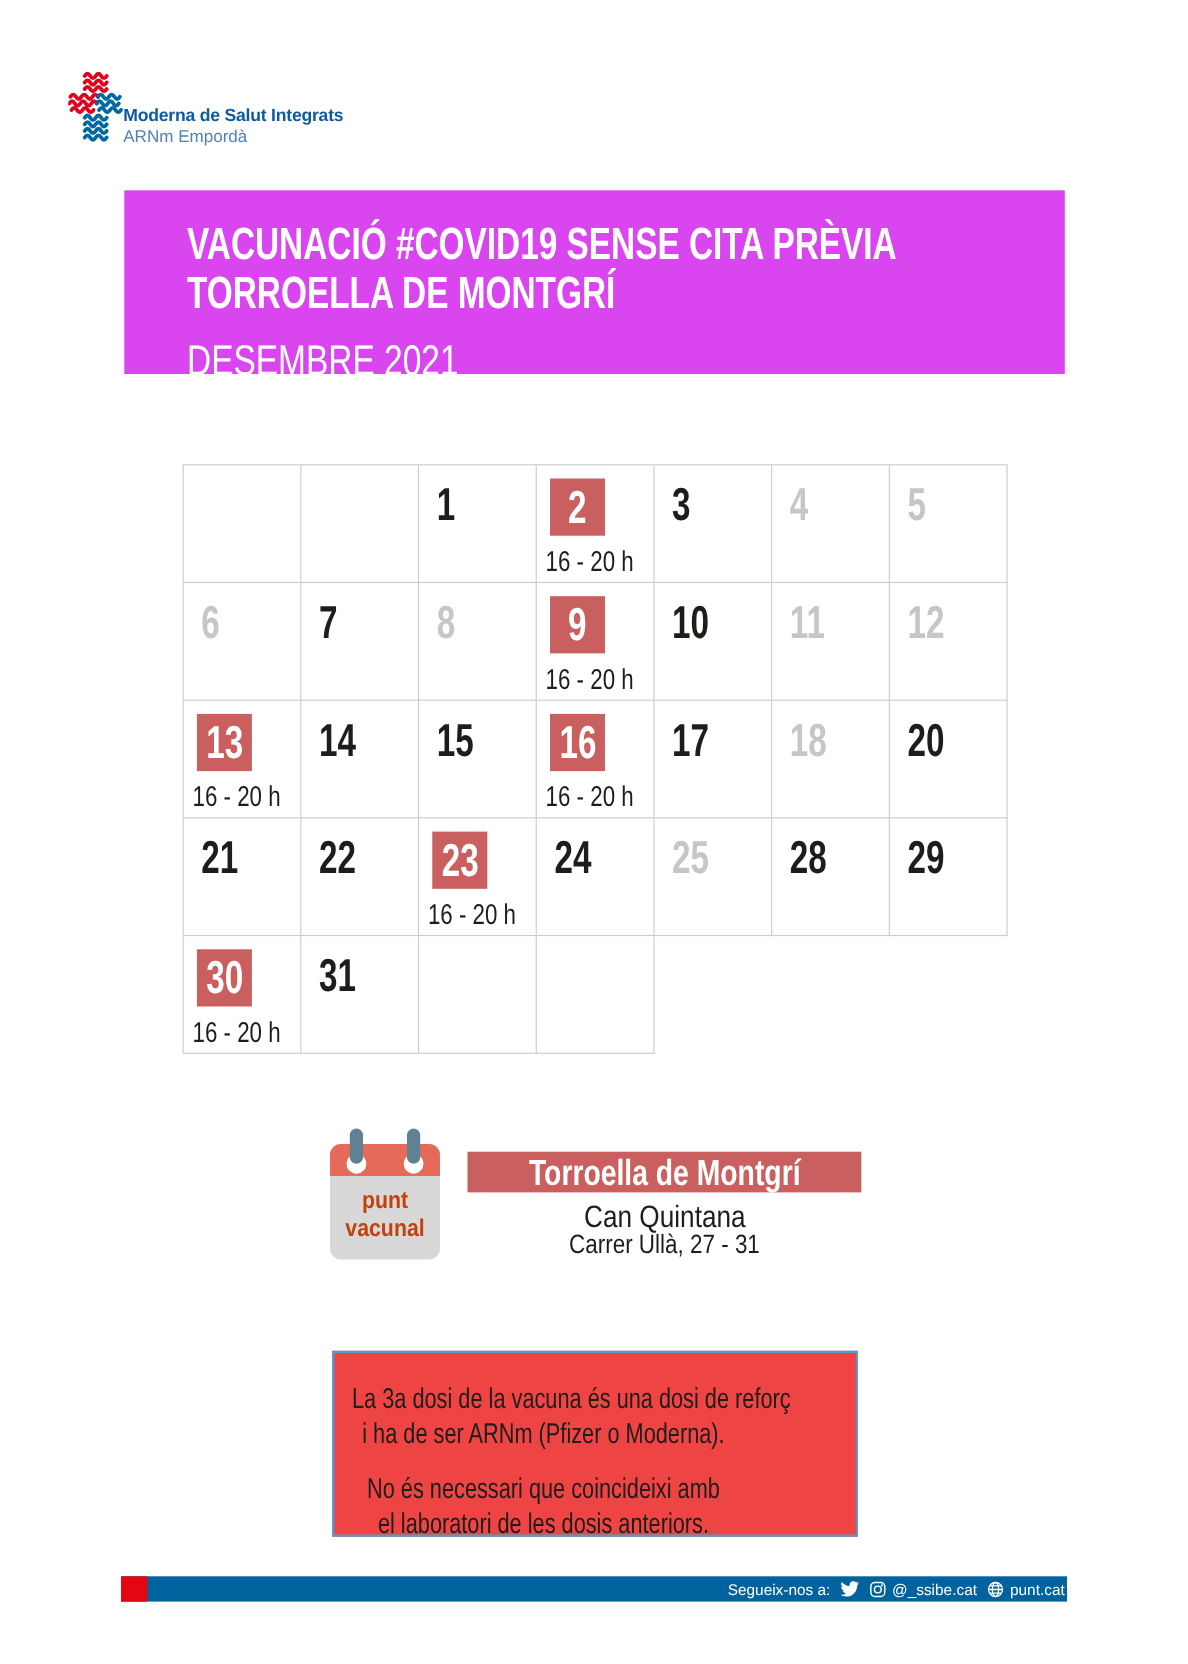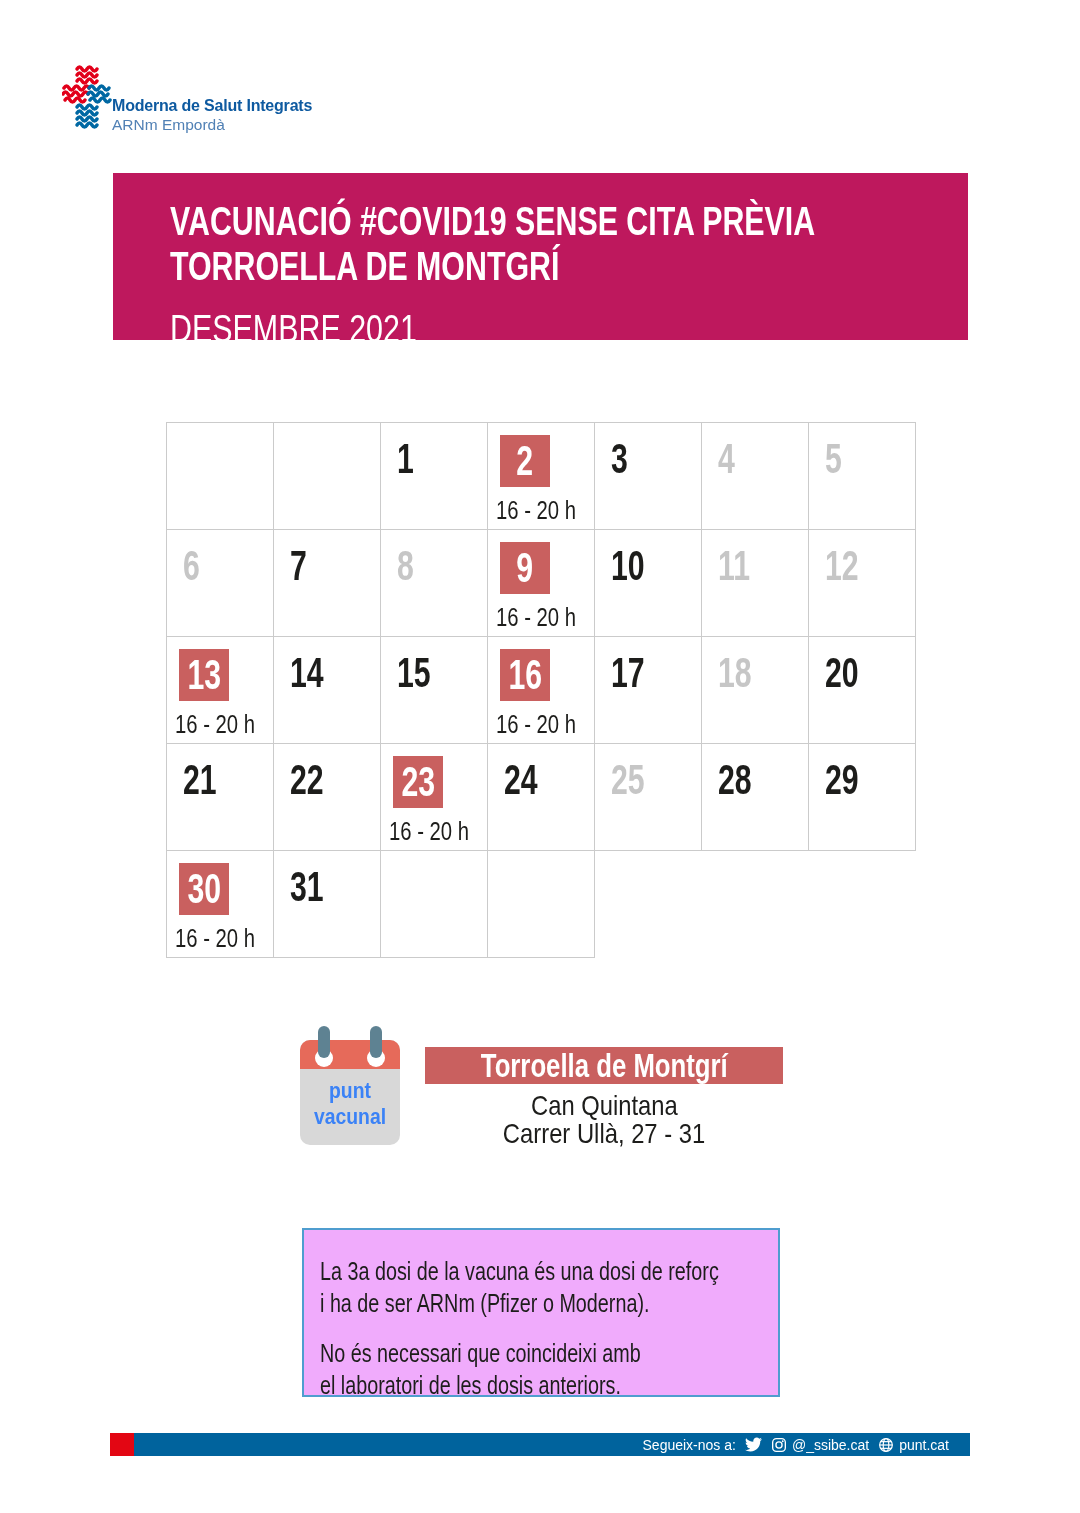--- a/index.html
+++ b/index.html
@@ -7,21 +7,21 @@
        font-family:"Liberation Sans", sans-serif;color:#1d1d1b;}
 
   
   .logo-icon{position:absolute;left:62px;top:64px;}
   .logo-text{position:absolute;left:112px;top:97px;line-height:1.15;}
   .logo-title{font-size:16px;font-weight:bold;color:#0e5aa0;letter-spacing:-0.2px;}
   .logo-sub{font-size:15.5px;color:#5181b5;margin-top:1px;}
 
   
   .band{position:absolute;left:113px;top:173px;width:855px;height:167px;
-        background:#be185d;box-sizing:border-box;padding:26px 0 0 57px;color:#fff;}
+        background:#d946ef;box-sizing:border-box;padding:26px 0 0 57px;color:#fff;}
   .band .t1{font-size:41px;font-weight:bold;line-height:45px;
             transform:scaleX(0.74);transform-origin:left top;white-space:nowrap;}
   .band .t2{font-size:39px;font-weight:400;margin-top:18px;
             transform:scaleX(0.78);transform-origin:left top;white-space:nowrap;}
 
   
   .calendar{position:absolute;left:166px;top:422px;width:749px;height:535px;
             display:grid;grid-template-columns:repeat(7,1fr);grid-auto-rows:107px;
             border-top:1px solid #cbcbcb;border-left:1px solid #cbcbcb;}
   .cell{position:relative;border-right:1px solid #cbcbcb;border-bottom:1px solid #cbcbcb;}
@@ -37,42 +37,42 @@
 
   
   .vp-icon{position:absolute;left:300px;top:1026px;width:100px;height:119px;}
   .vp-body{position:absolute;left:0;top:14px;width:100px;height:105px;background:#d8d8d8;border-radius:10px;}
   .vp-band{position:absolute;left:0;top:14px;width:100px;height:29px;background:#e66a5a;border-radius:10px 10px 0 0;}
   .vp-ring{position:absolute;width:18px;height:18px;border-radius:50%;background:#fff;top:23px;}
   .vp-ring.r1{left:15px;} .vp-ring.r2{left:67px;}
   .vp-peg{position:absolute;width:12px;height:32px;border-radius:6px;background:#5e8292;top:0;}
   .vp-peg.p1{left:18px;} .vp-peg.p2{left:70px;}
   .vp-label{position:absolute;left:0;top:52px;width:100px;text-align:center;
-            font-size:22px;font-weight:bold;line-height:26px;color:#3b82f6;}
+            font-size:22px;font-weight:bold;line-height:26px;color:#c2410c;}
   .vp-label div{transform:scaleX(0.88);transform-origin:center top;}
 
   .loc-banner{position:absolute;left:425px;top:1047px;width:358px;height:37px;background:#c9605f;
               display:flex;align-items:center;justify-content:center;}
   .loc-banner span{font-size:33px;font-weight:bold;color:#fff;white-space:nowrap;
                    transform:scaleX(0.78);transform-origin:center center;}
   .loc-venue{position:absolute;left:425px;top:1090px;width:358px;text-align:center;font-size:28px;}
   .loc-venue span, .loc-addr span{display:inline-block;transform:scaleX(0.85);transform-origin:center top;white-space:nowrap;}
-  .loc-addr{position:absolute;left:425px;top:1118px;width:358px;text-align:center;font-size:28px;}
+  .loc-addr{position:absolute;left:425px;top:1118px;width:358px;text-align:center;font-size:24px;}
 
   
   .info-box{position:absolute;left:302px;top:1228px;width:478px;height:169px;box-sizing:border-box;
-            border:2px solid #4f9dcf;background:#f0abfc;padding:25px 0 0 16px;}
+            border:2px solid #4f9dcf;background:#ef4444;padding:25px 0 0 16px;text-align:center;}
   .info-box .line{font-size:26px;line-height:32px;transform:scaleX(0.76);
                   transform-origin:left top;white-space:nowrap;}
   .info-box .gap{height:18px;}
 
   
   .footer{position:absolute;left:110px;top:1433px;width:860px;height:23px;background:#00639d;
           display:flex;align-items:center;justify-content:flex-end;gap:9px;
-          box-sizing:border-box;padding-right:21px;color:#fff;font-size:14px;}
+          box-sizing:border-box;padding-right:2px;color:#fff;font-size:14px;}
   .footer-red{position:absolute;left:0;top:0;width:24px;height:23px;background:#e30613;}
   .footer .lnk{display:flex;align-items:center;gap:5px;}
   .footer svg{display:block;}
 </style>
 </head>
 <body>
 
 <svg class="logo-icon" width="50" height="66" viewBox="0 0 100 132" fill="none" stroke-linecap="round">
 
   <path d="M30 10 q5 -8 10 0 t10 0 t10 0 t10 0" stroke="#e2001a" stroke-width="7"></path>

